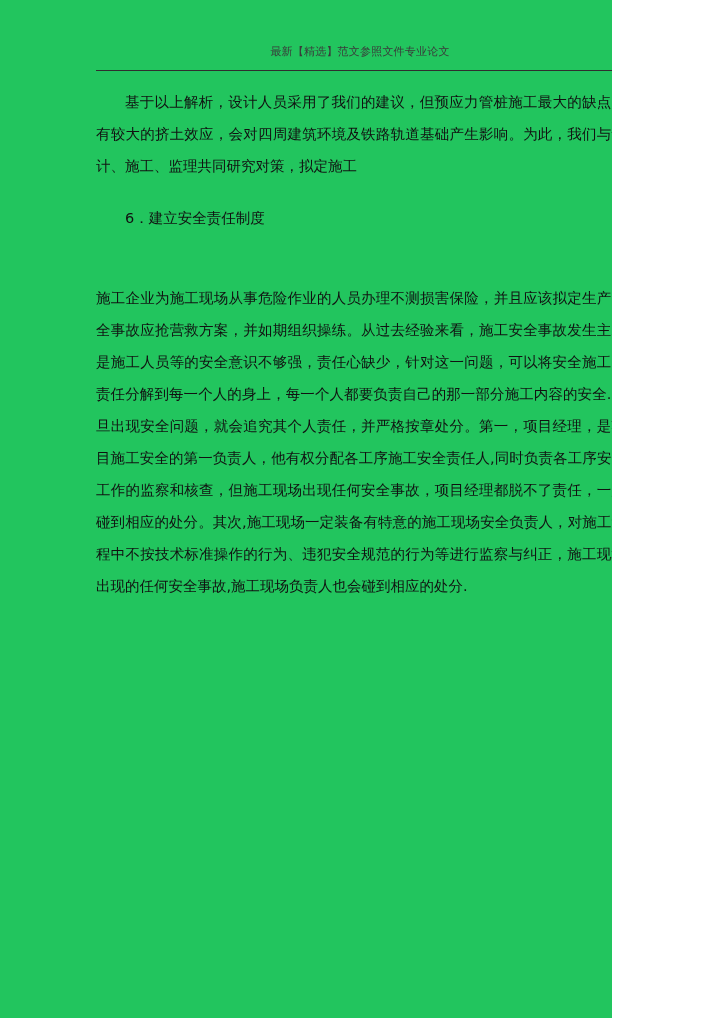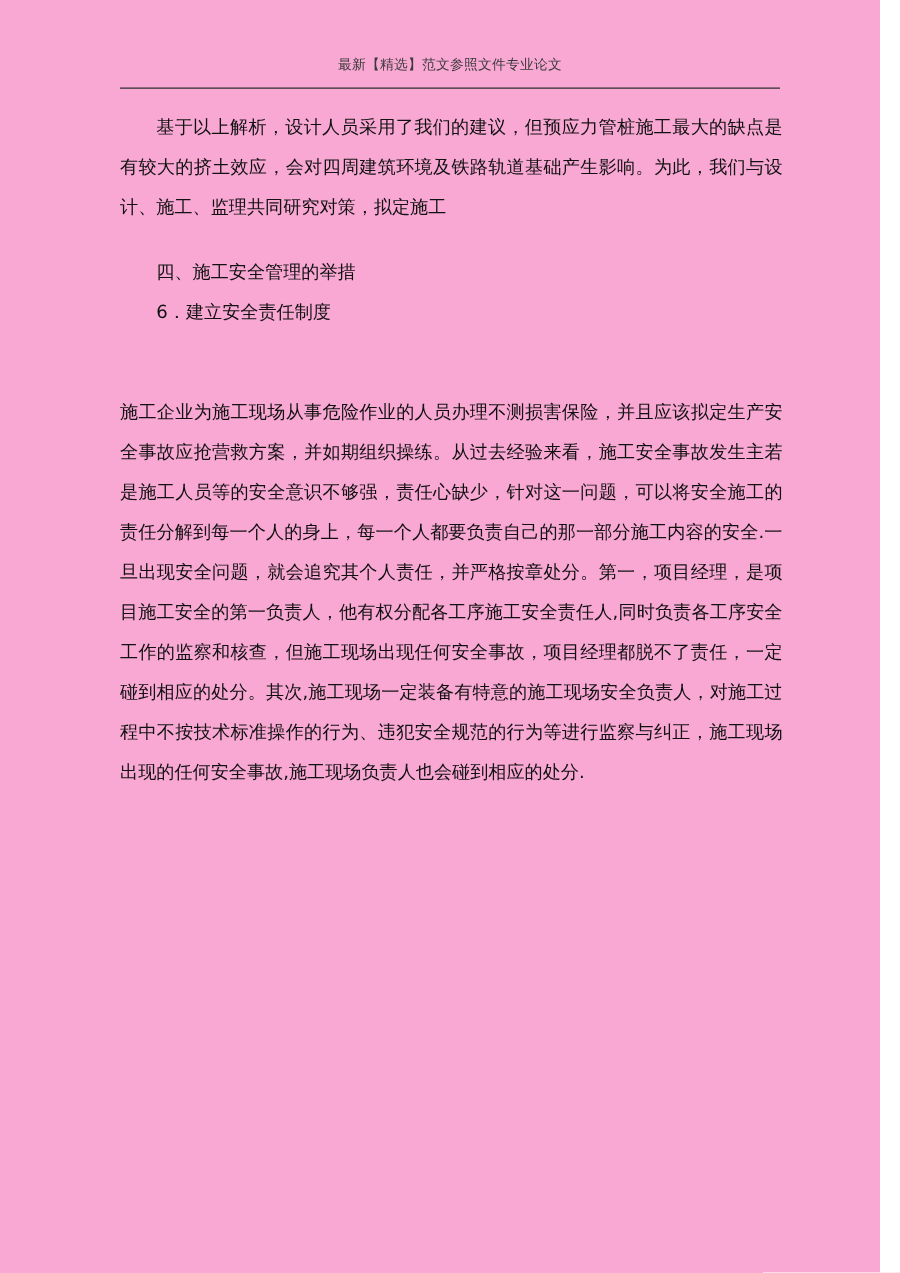--- a/index.html
+++ b/index.html
@@ -5,23 +5,23 @@
   html, body {
     margin: 0;
     padding: 0;
     background: #ffffff;
   }
   body {
     font-family: "DejaVu Sans", "Liberation Sans", sans-serif;
   }
   .page {
     position: relative;
-    width: 704px;
+    width: 612px;
     height: 1018px;
-    background: #f9a8d4;
+    background: #22c55e;
     box-sizing: border-box;
     overflow: hidden;
   }
   .header {
     position: absolute;
     top: 44px;
     left: 96px;
     width: 528px;
     text-align: center;
     font-size: 11px;
@@ -67,21 +67,20 @@
   <div class="header">最新【精选】范文参照文件专业论文</div>
   <div class="header-rule"></div>
 
   <div class="body-area">
 
     <p class="indent block">基于以上解析，设计人员采用了我们的建议，但预应力管桩施工最大的缺点是有较大的挤土效应，会对四周建筑环境及铁路轨道基础产生影响。为此，我们与设计、施工、监理共同研究对策，拟定施工</p>
     <div class="gap-sm"></div>
 
     <div class="gap-sm"></div>
 
-    <p class="indent block">四、施工安全管理的举措</p>
 
     <p class="indent block">6．建立安全责任制度</p>
     <div class="gap-sm"></div>
 
     <div class="gap-lg"></div>
 
     <p class="block">施工企业为施工现场从事危险作业的人员办理不测损害保险，并且应该拟定生产安全事故应抢营救方案，并如期组织操练。从过去经验来看，施工安全事故发生主若是施工人员等的安全意识不够强，责任心缺少，针对这一问题，可以将安全施工的责任分解到每一个人的身上，每一个人都要负责自己的那一部分施工内容的安全.一旦出现安全问题，就会追究其个人责任，并严格按章处分。第一，项目经理，是项目施工安全的第一负责人，他有权分配各工序施工安全责任人,同时负责各工序安全工作的监察和核查，但施工现场出现任何安全事故，项目经理都脱不了责任，一定碰到相应的处分。其次,施工现场一定装备有特意的施工现场安全负责人，对施工过程中不按技术标准操作的行为、违犯安全规范的行为等进行监察与纠正，施工现场出现的任何安全事故,施工现场负责人也会碰到相应的处分.</p>
 
   </div>
 

